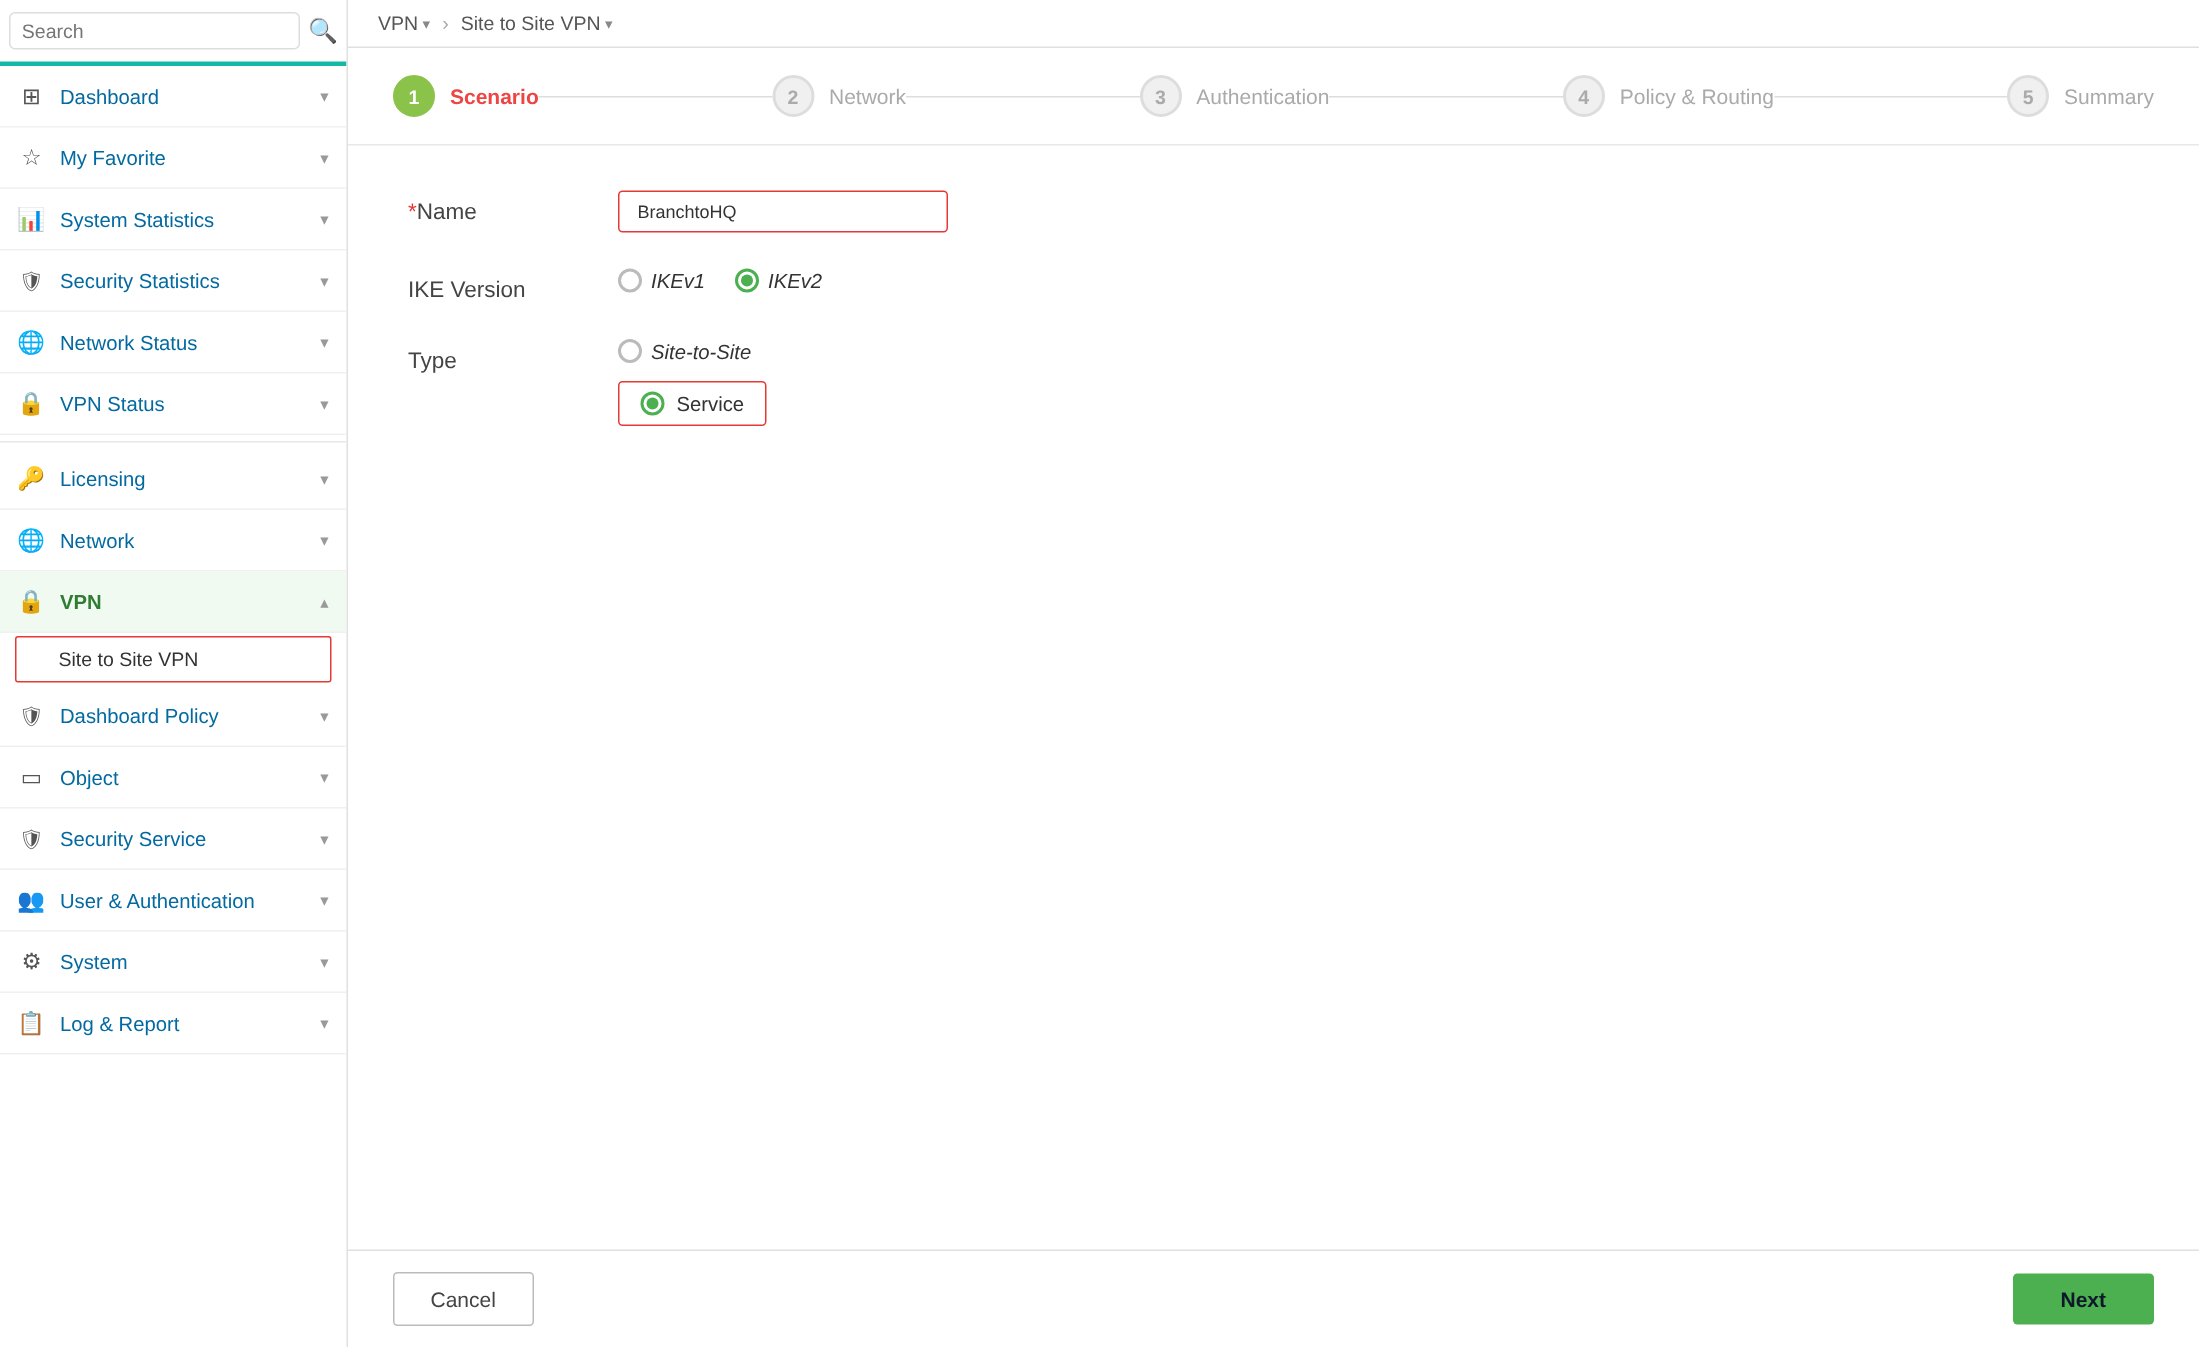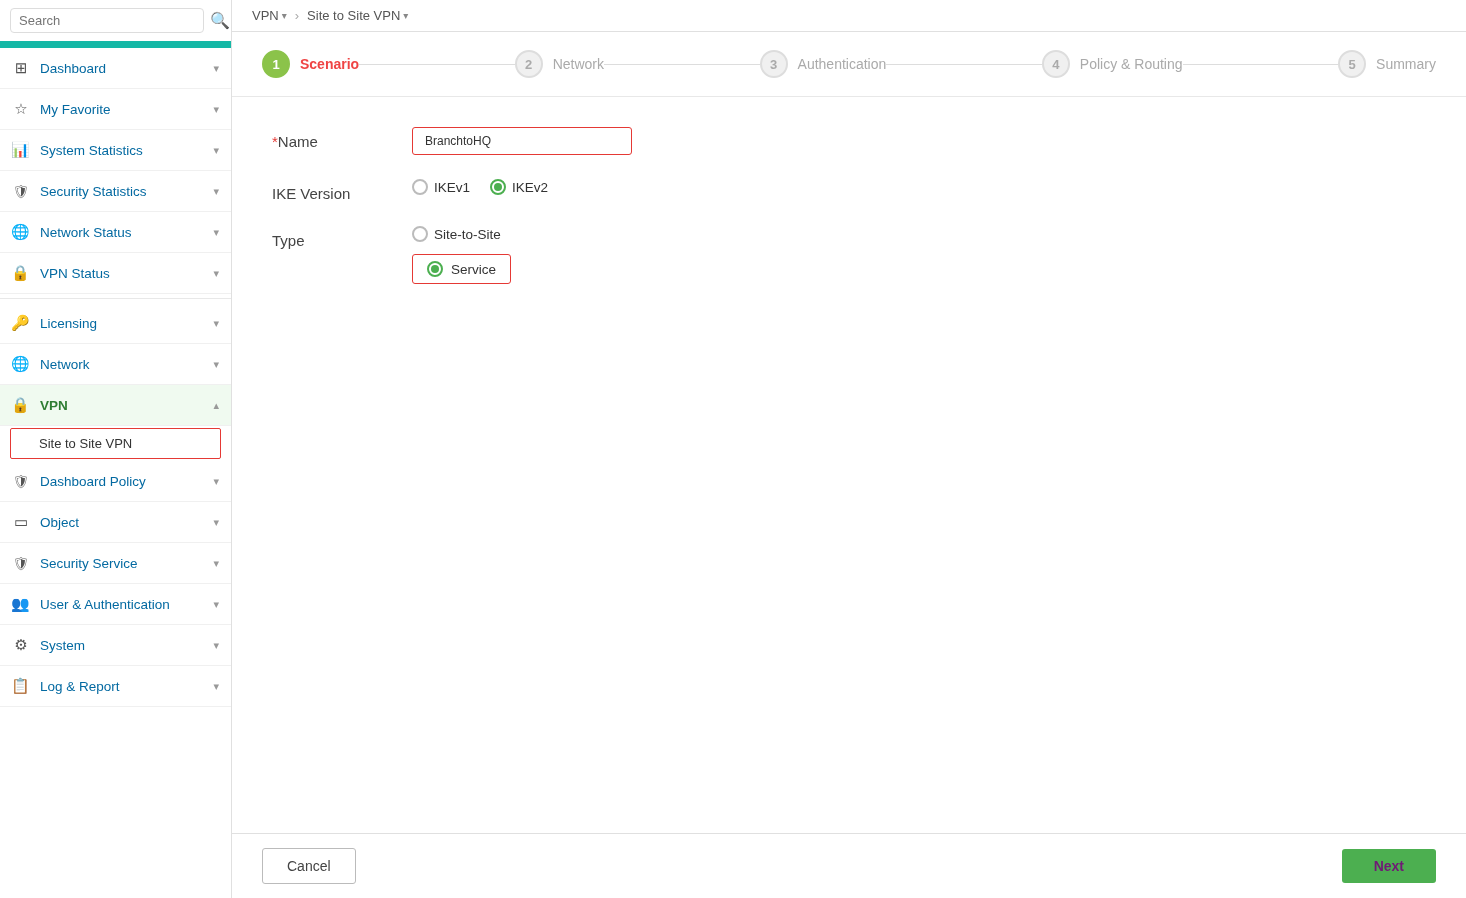--- a/index.html
+++ b/index.html
@@ -11,24 +11,25 @@
       background: #fff;
       border-right: 1px solid #e0e0e0;
       display: flex;
       flex-direction: column;
       height: 100%;
       overflow-y: auto;
       flex-shrink: 0;
     }
     .sidebar-search {
       padding: 8px 10px;
-      border-bottom: 7px solid #14b8a6;
+      border-bottom: 3px solid #14b8a6;
       display: flex;
       align-items: center;
       gap: 6px;
+      justify-content: center;
     }
     .sidebar-search input {
       border: 1px solid #ddd;
       border-radius: 4px;
       padding: 4px 8px;
       font-size: 13px;
       flex: 1;
       outline: none;
     }
     .sidebar-search-icon {
@@ -200,20 +201,21 @@
     .radio-group {
       display: flex;
       align-items: center;
       gap: 20px;
     }
     .radio-option {
       display: flex;
       align-items: center;
       gap: 6px;
       cursor: pointer;
+      font-style: italic;
     }
     .radio-circle {
       width: 16px;
       height: 16px;
       border-radius: 50%;
       border: 2px solid #bbb;
       display: flex;
       align-items: center;
       justify-content: center;
       flex-shrink: 0;
@@ -261,21 +263,21 @@
       border: 1.5px solid #bbb;
       background: #fff;
       padding: 9px 24px;
       border-radius: 3px;
       font-size: 14px;
       cursor: pointer;
       color: #444;
     }
     .btn-next {
       background: #4caf50;
-      color: #701a75;
+      color: #0f172a;
       border: none;
       padding: 9px 32px;
       border-radius: 3px;
       font-size: 14px;
       cursor: pointer;
       font-weight: bold;
     }
   </style>
 </head>
 <body>

